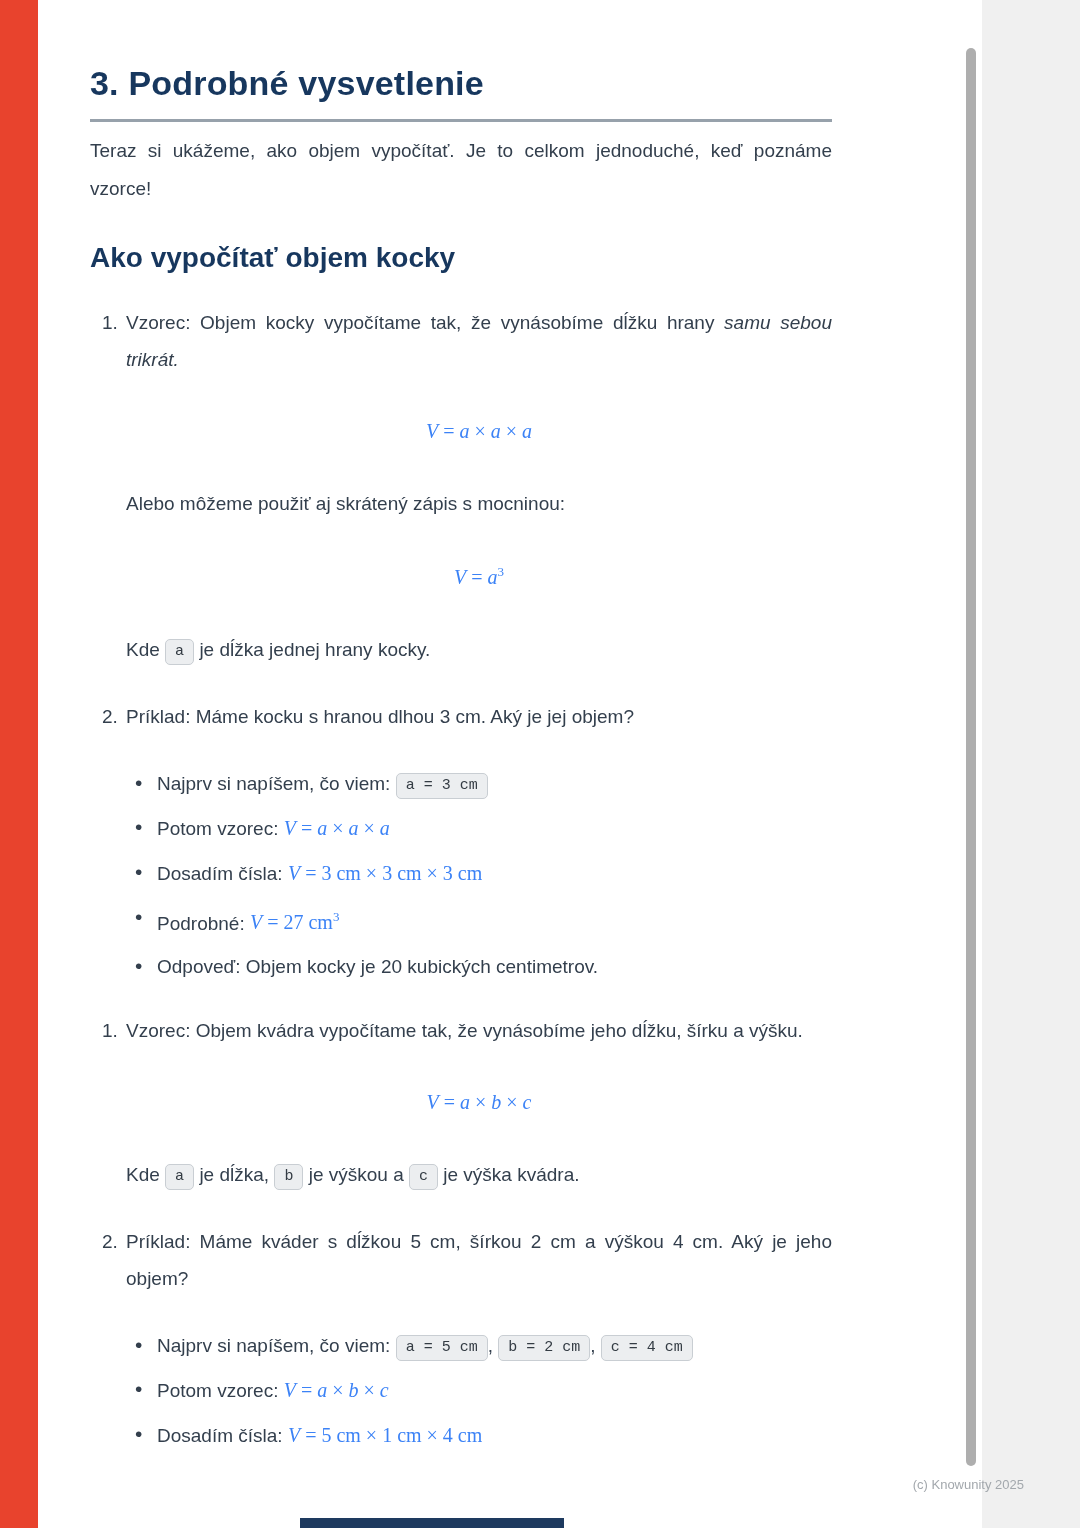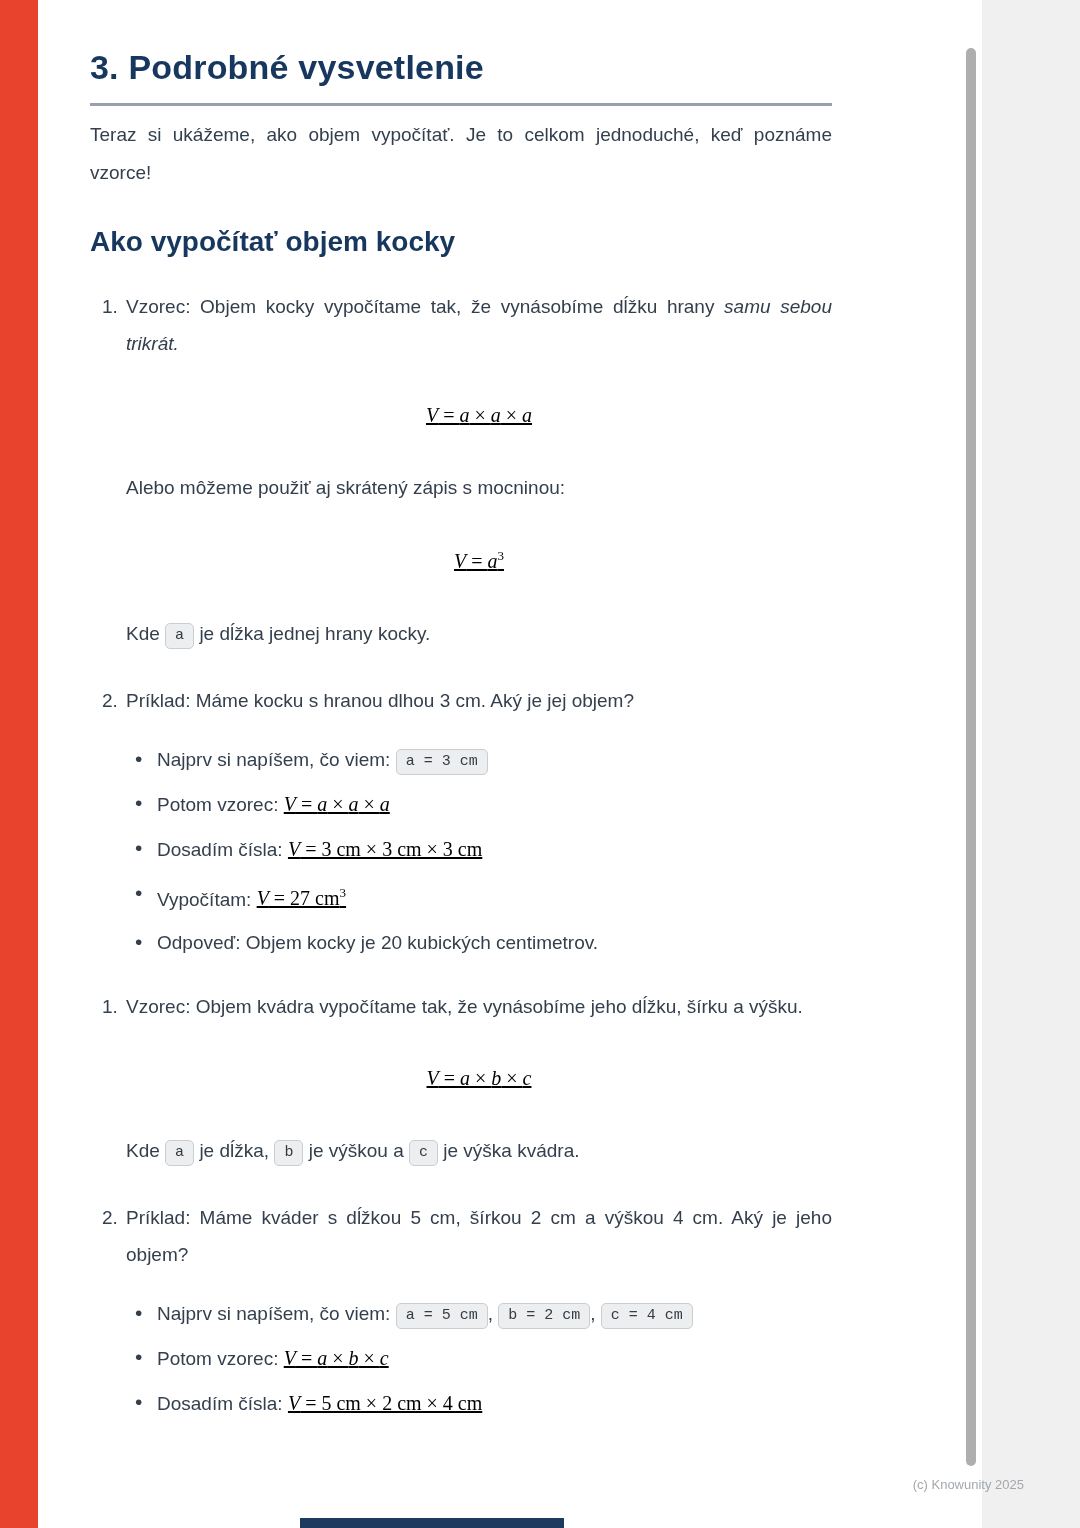--- a/index.html
+++ b/index.html
@@ -20,21 +20,21 @@
     position: absolute; right: 0; top: 0;
     width: 98px; height: 100%;
     background: #f0f0f0;
   }
   .scrollbar-thumb {
     position: absolute; left: 966px; top: 48px;
     width: 10px; height: 1418px;
     background: #aeaeae; border-radius: 5px;
   }
   .content {
-    position: absolute; left: 90px; top: 48px;
+    position: absolute; left: 90px; top: 64px;
     width: 742px;
   }
   h1.page-title {
     font-size: 34px; font-weight: 700;
     color: #17375e; letter-spacing: 0.2px;
   }
   .title-rule {
     border: none; height: 3px; background: #97a1ab;
     margin-top: 16px;
   }
@@ -57,23 +57,22 @@
   }
   .step-num {
     position: absolute; left: 12px; top: 0;
     font-weight: 400;
   }
   .step b { font-weight: 400; }
   .step .ital { font-style: italic; }
   .math {
     font-family: "Liberation Serif", serif;
     font-size: 20px;
-    color: #000000;
+    color: #3b82f6;
     white-space: nowrap;
-    text-decoration: underline;
   }
   .math .mi { font-style: italic; }
   .math sup { font-size: 13px; }
   .display-math {
     margin: 42px 0 42px 36px;
     text-align: center;
   }
   .sub-par {
     margin: 0 0 0 36px;
     font-size: 19px; line-height: 37px;
@@ -86,21 +85,21 @@
     border: 1px solid #c9ced3;
     border-radius: 5px;
     padding: 2px 9px;
     color: #343c44;
     vertical-align: 1px;
     line-height: 20px;
     white-space: nowrap;
   }
   ul.bullets {
     list-style: none;
-    margin-top: 26px;
+    margin-top: 34px;
     padding-left: 67px;
   }
   ul.bullets li {
     position: relative;
     font-size: 19px;
     line-height: 30px;
     margin-bottom: 14px;
   }
   ul.bullets li::before {
     content: "\2022";
@@ -165,21 +164,21 @@
     <li>
       <span>Najprv si napíšem, čo viem: </span><code class="chip">a = 3 cm</code>
     </li>
     <li>
       <span>Potom vzorec: </span><span class="math"><span class="mi">V</span><span> = </span><span class="mi">a</span><span> × </span><span class="mi">a</span><span> × </span><span class="mi">a</span></span>
     </li>
     <li>
       <span>Dosadím čísla: </span><span class="math"><span class="mi">V</span><span> = 3 cm × 3 cm × 3 cm</span></span>
     </li>
     <li>
-      <span>Vypočítam: </span><span class="math"><span class="mi">V</span><span> = 27 cm</span><sup>3</sup></span>
+      <span>Podrobné: </span><span class="math"><span class="mi">V</span><span> = 27 cm</span><sup>3</sup></span>
     </li>
     <li>
       <span>Odpoveď: Objem kocky je 20 kubických centimetrov.</span>
     </li>
   </ul>
 
 
   <div class="step">
     <span class="step-num">1.</span>
     <b>Vzorec:</b><span> Objem kvádra vypočítame tak, že vynásobíme jeho dĺžku, šírku a výšku.</span>
@@ -199,20 +198,20 @@
   </div>
 
   <ul class="bullets">
     <li>
       <span>Najprv si napíšem, čo viem: </span><code class="chip">a = 5 cm</code><span>, </span><code class="chip">b = 2 cm</code><span>, </span><code class="chip">c = 4 cm</code>
     </li>
     <li>
       <span>Potom vzorec: </span><span class="math"><span class="mi">V</span><span> = </span><span class="mi">a</span><span> × </span><span class="mi">b</span><span> × </span><span class="mi">c</span></span>
     </li>
     <li>
-      <span>Dosadím čísla: </span><span class="math"><span class="mi">V</span><span> = 5 cm × 2 cm × 4 cm</span></span>
+      <span>Dosadím čísla: </span><span class="math"><span class="mi">V</span><span> = 5 cm × 1 cm × 4 cm</span></span>
     </li>
   </ul>
 
 </div>
 
 <div class="footer-credit">(c) Knowunity 2025</div>
 <div class="bottom-bar"></div>
 
 </body></html>

